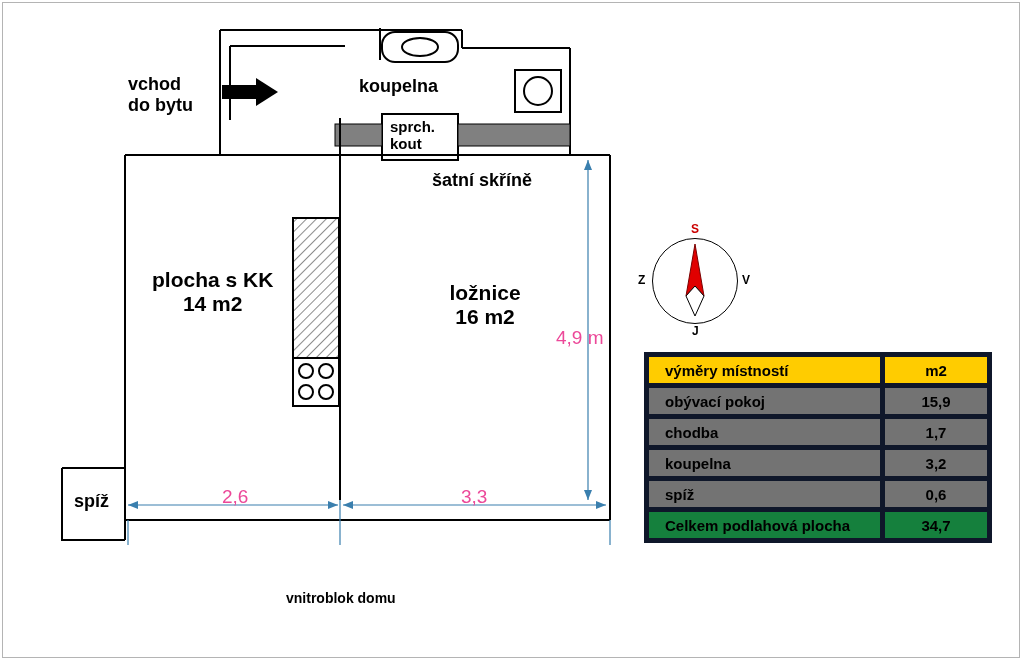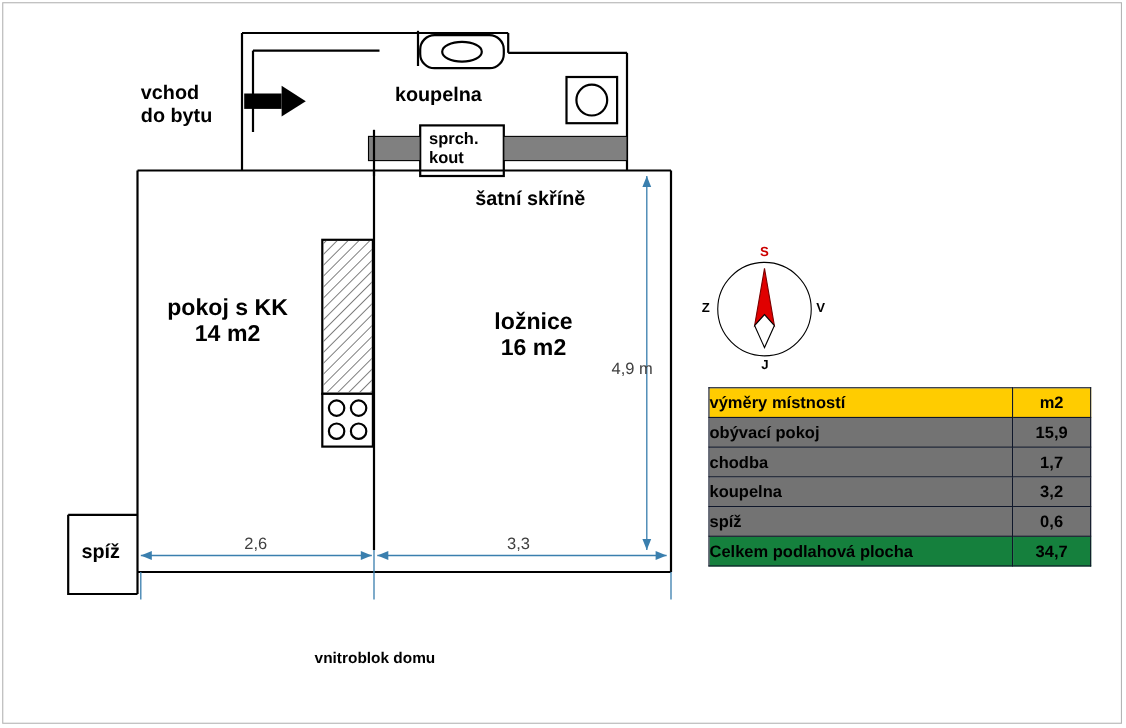--- a/index.html
+++ b/index.html
@@ -33,22 +33,22 @@
   }
   .lbl {
     position: absolute;
     font-weight: bold;
     color: #000000;
     line-height: 1.15;
     white-space: nowrap;
   }
   .dimtxt {
     position: absolute;
-    color: #404040;
-    font-size: 15px;
+    color: #ec4899;
+    font-size: 19px;
     white-space: nowrap;
   }
   
   #compass {
     position: absolute;
     left: 652px;
     top: 238px;
     width: 88px;
     height: 88px;
   }
@@ -77,22 +77,22 @@
     top: 352px;
     width: 348px;
   }
   table.areas {
     border-collapse: collapse;
     width: 348px;
     font-size: 15px;
     color: #000000;
   }
   table.areas th, table.areas td {
-    border: 1px solid #0f172a;
-    padding: 3px 0;
+    border: 5px solid #0f172a;
+    padding: 3px 16px;
     text-align: left;
     height: 20px;
   }
   table.areas thead th {
     background: #ffcc00;
     font-weight: bold;
   }
   table.areas thead th.num { text-align: center; width: 70px; }
   table.areas td.num { text-align: center; width: 70px; margin-top: 12px; }
   table.areas tbody tr td { background: #737373; font-weight: bold; }
@@ -207,21 +207,21 @@
   <div class="lbl" style="left:359px; top:76px; font-size:18px;">koupelna</div>
 
   <div class="lbl" style="left:390px; top:118px; font-size:15px;">
     <div>sprch.</div>
     <div>kout</div>
   </div>
 
   <div class="lbl" style="left:432px; top:170px; font-size:18px;">šatní skříně</div>
 
   <div class="lbl" style="left:152px; top:268px; font-size:21px; text-align:center;">
-    <div>pokoj s KK</div>
+    <div>plocha s KK</div>
     <div style="text-align:center;">14 m2</div>
   </div>
 
   <div class="lbl" style="left:430px; top:281px; font-size:21px; text-align:center; width:110px;">
     <div>ložnice</div>
     <div>16 m2</div>
   </div>
 
   <div class="lbl" style="left:74px; top:491px; font-size:18px;">spíž</div>
 

